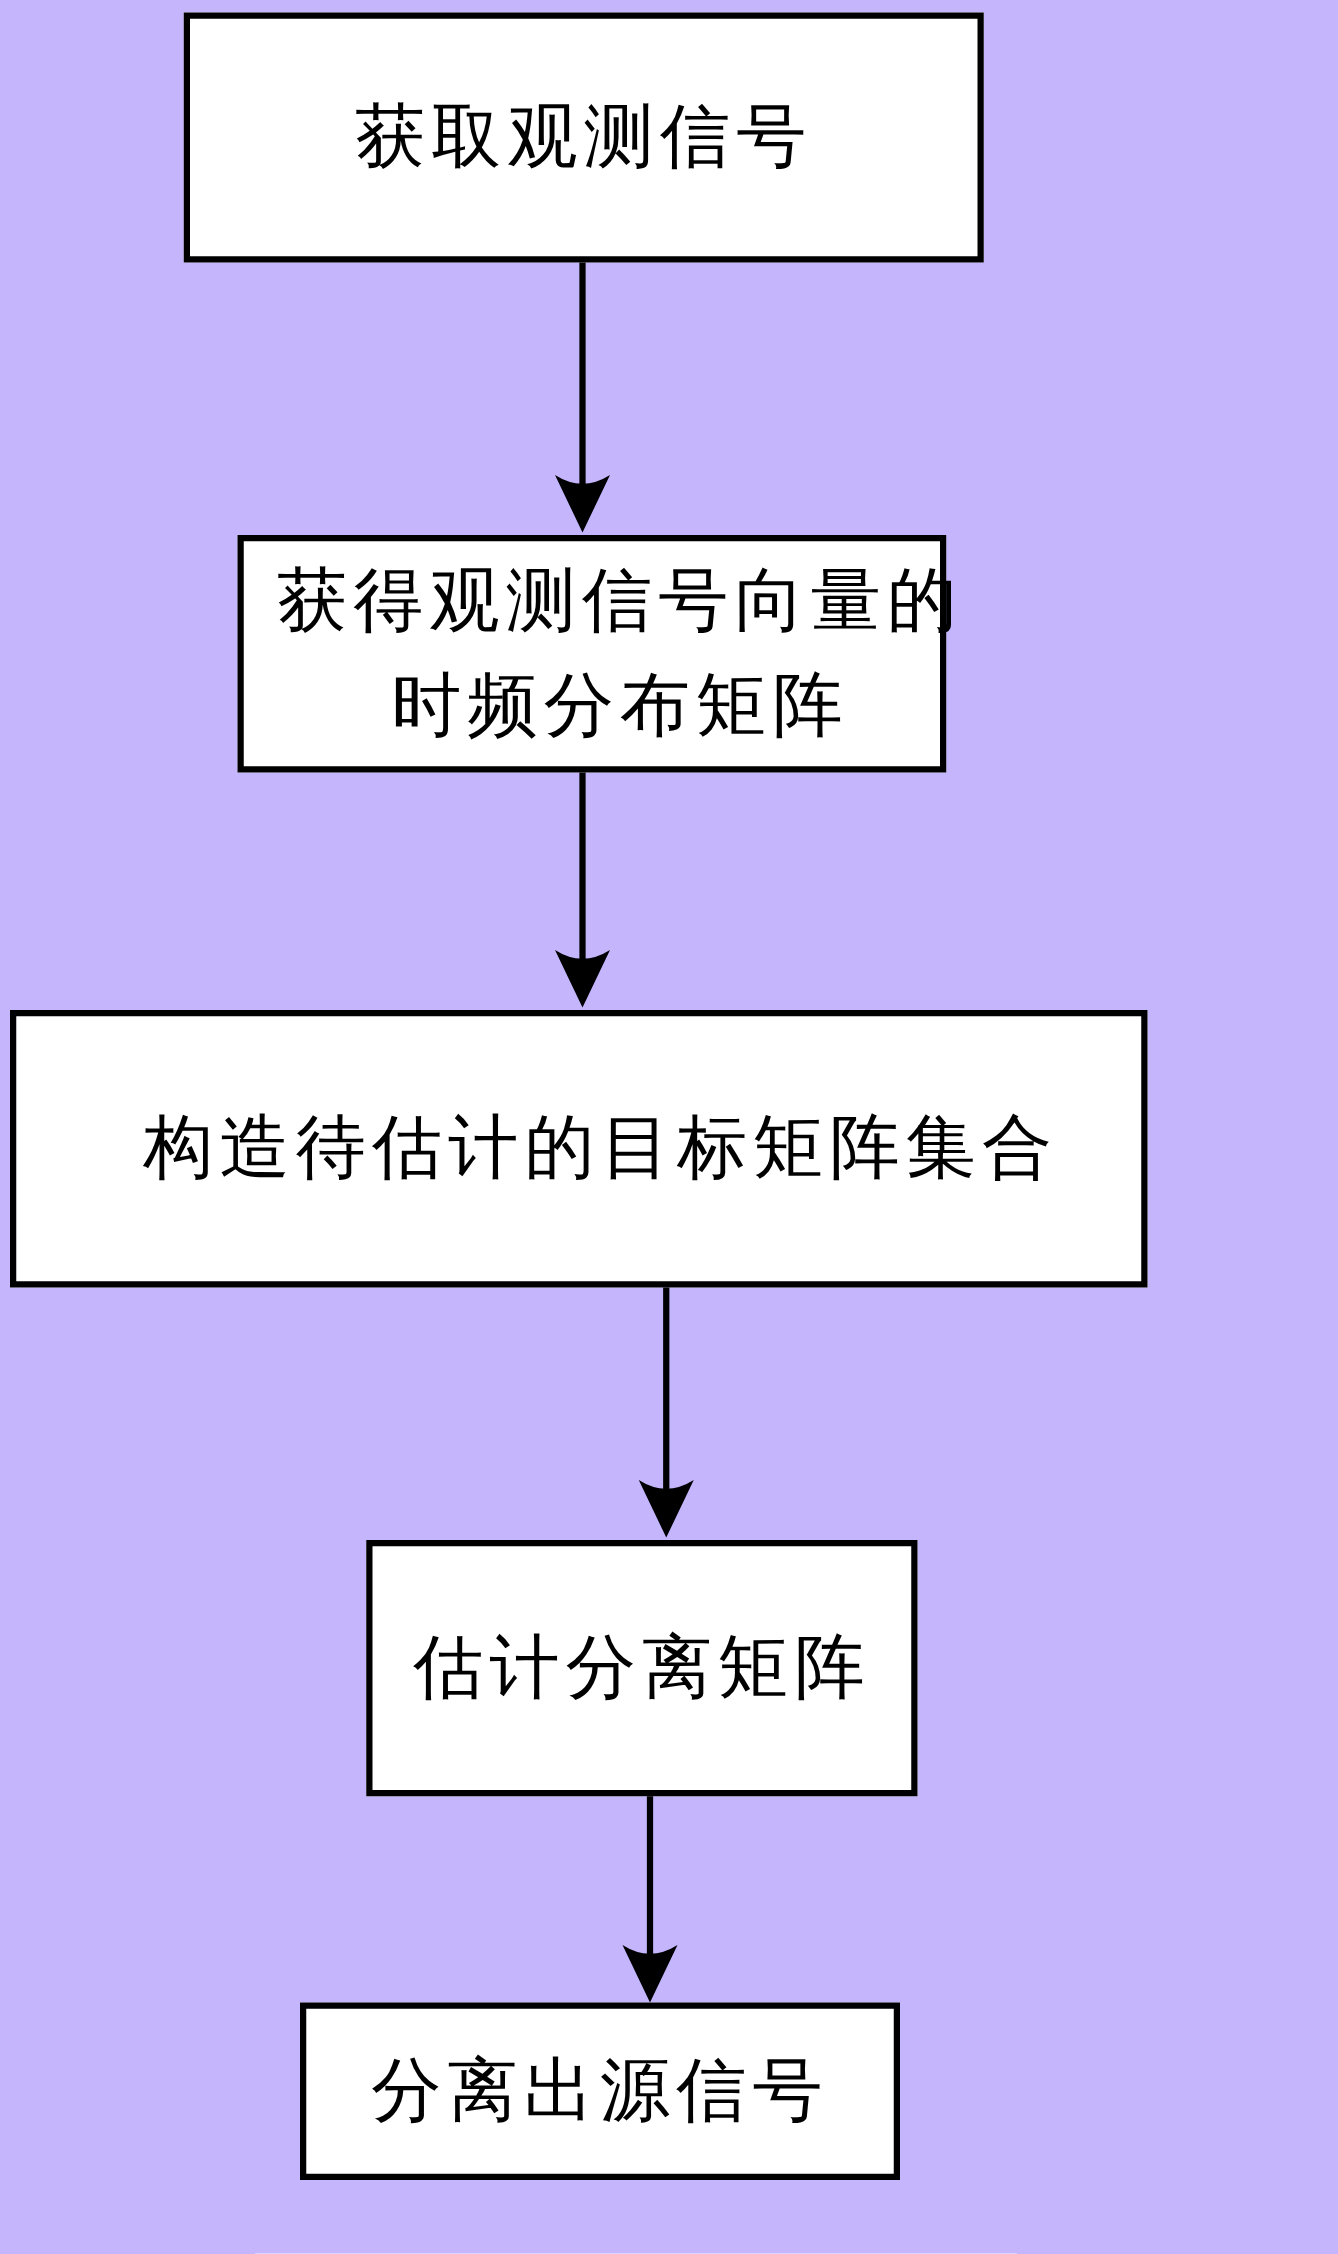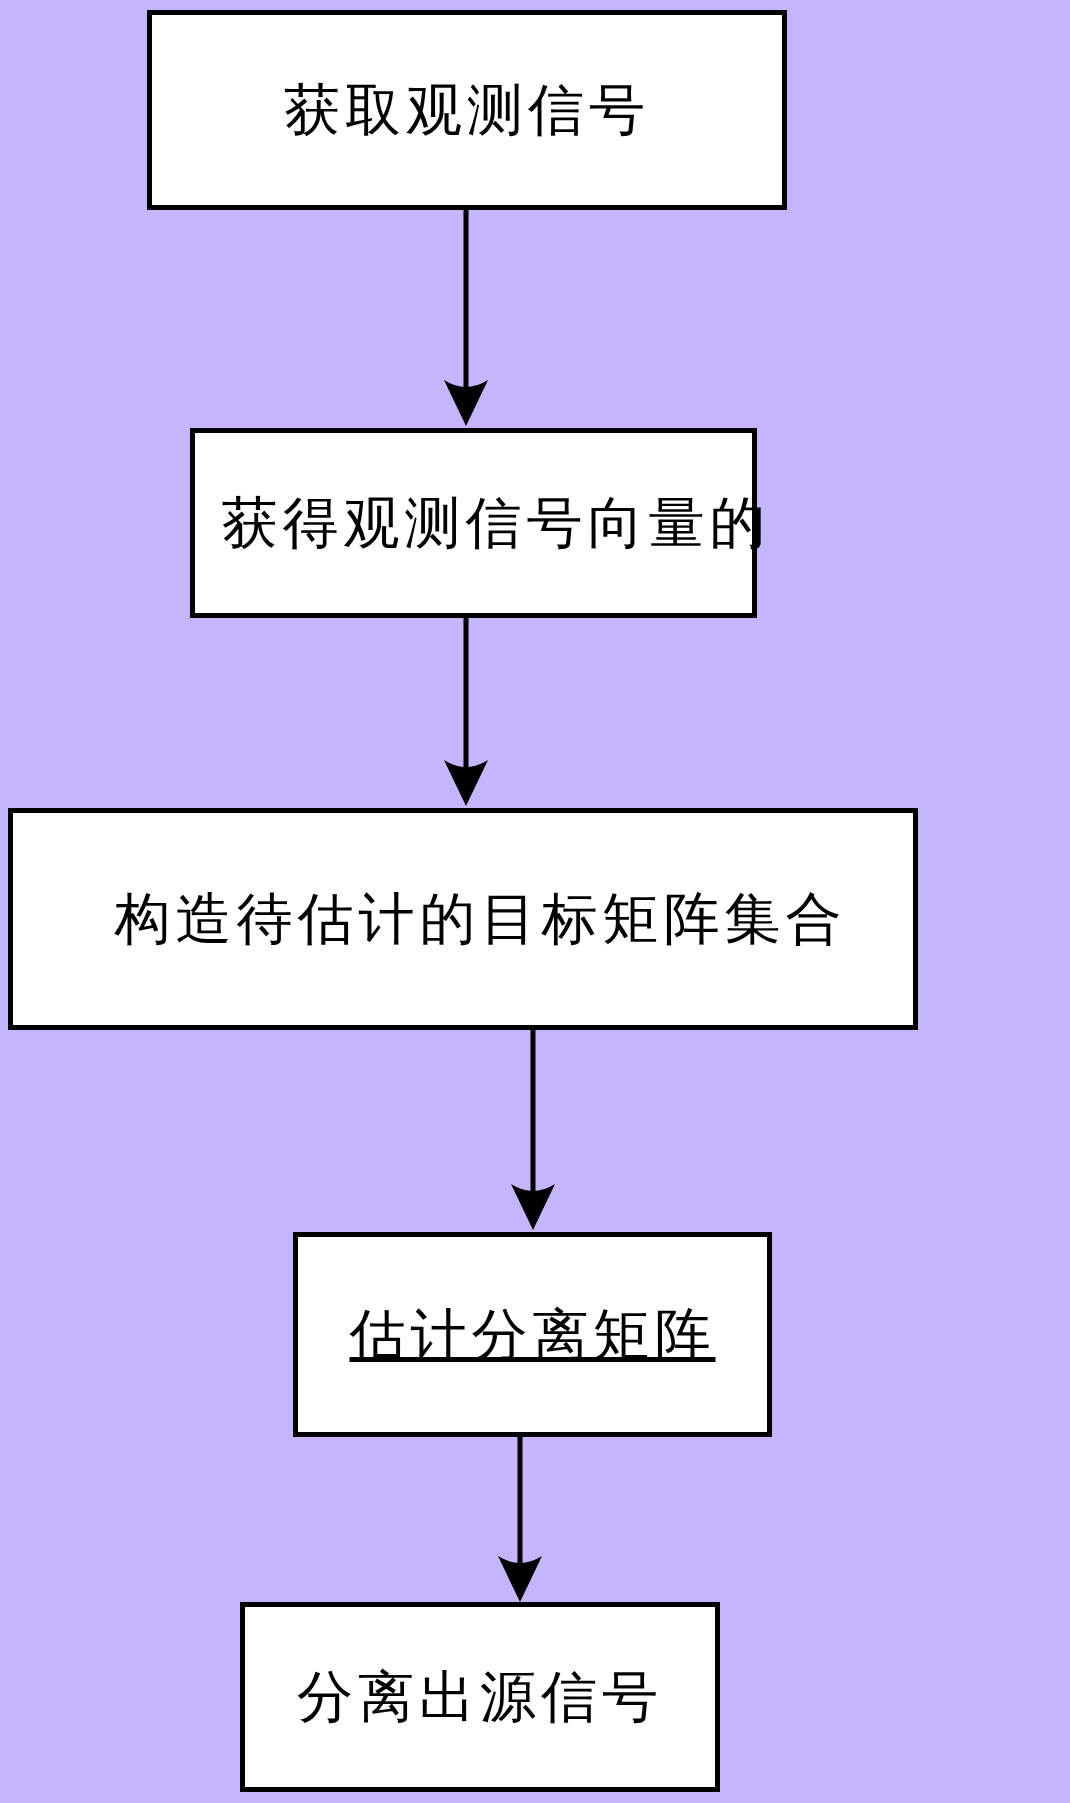--- a/index.html
+++ b/index.html
@@ -30,22 +30,22 @@
   .label {
     font-size: 56px;
     line-height: 84px;
     letter-spacing: 5px;
     white-space: nowrap;
     color: #000000;
   }
   #box1 { left: 147px; top: 10px;   width: 640px; height: 200px; }
   #box2 { left: 190px; top: 428px;  width: 567px; height: 190px; padding-left: 45px; }
   #box3 { left: 8px;   top: 808px;  width: 910px; height: 222px; padding-left: 35px; }
-  #box4 { left: 293px; top: 1232px; width: 479px; height: 205px; text-decoration: underline; }
-  #box5 { left: 240px; top: 1602px; width: 480px; height: 190px; }
+  #box4 { left: 293px; top: 1232px; width: 441px; height: 205px; }
+  #box5 { left: 240px; top: 1602px; width: 480px; height: 142px; }
 
   #arrow-layer {
     position: absolute;
     left: 0; top: 0;
     width: 1070px;
     height: 1803px;
     pointer-events: none;
   }
   .stem { stroke-width: 5px; }
 </style>
@@ -53,20 +53,21 @@
 <body>
 
 <div id="canvas">
 
   <div class="box" id="box1">
     <div class="label">获取观测信号</div>
   </div>
 
   <div class="box" id="box2">
     <div class="label">获得观测信号向量的</div>
+    <div class="label">时频分布矩阵</div>
   </div>
 
   <div class="box" id="box3">
     <div class="label">构造待估计的目标矩阵集合</div>
   </div>
 
   <div class="box" id="box4">
     <div class="label">估计分离矩阵</div>
   </div>
 

